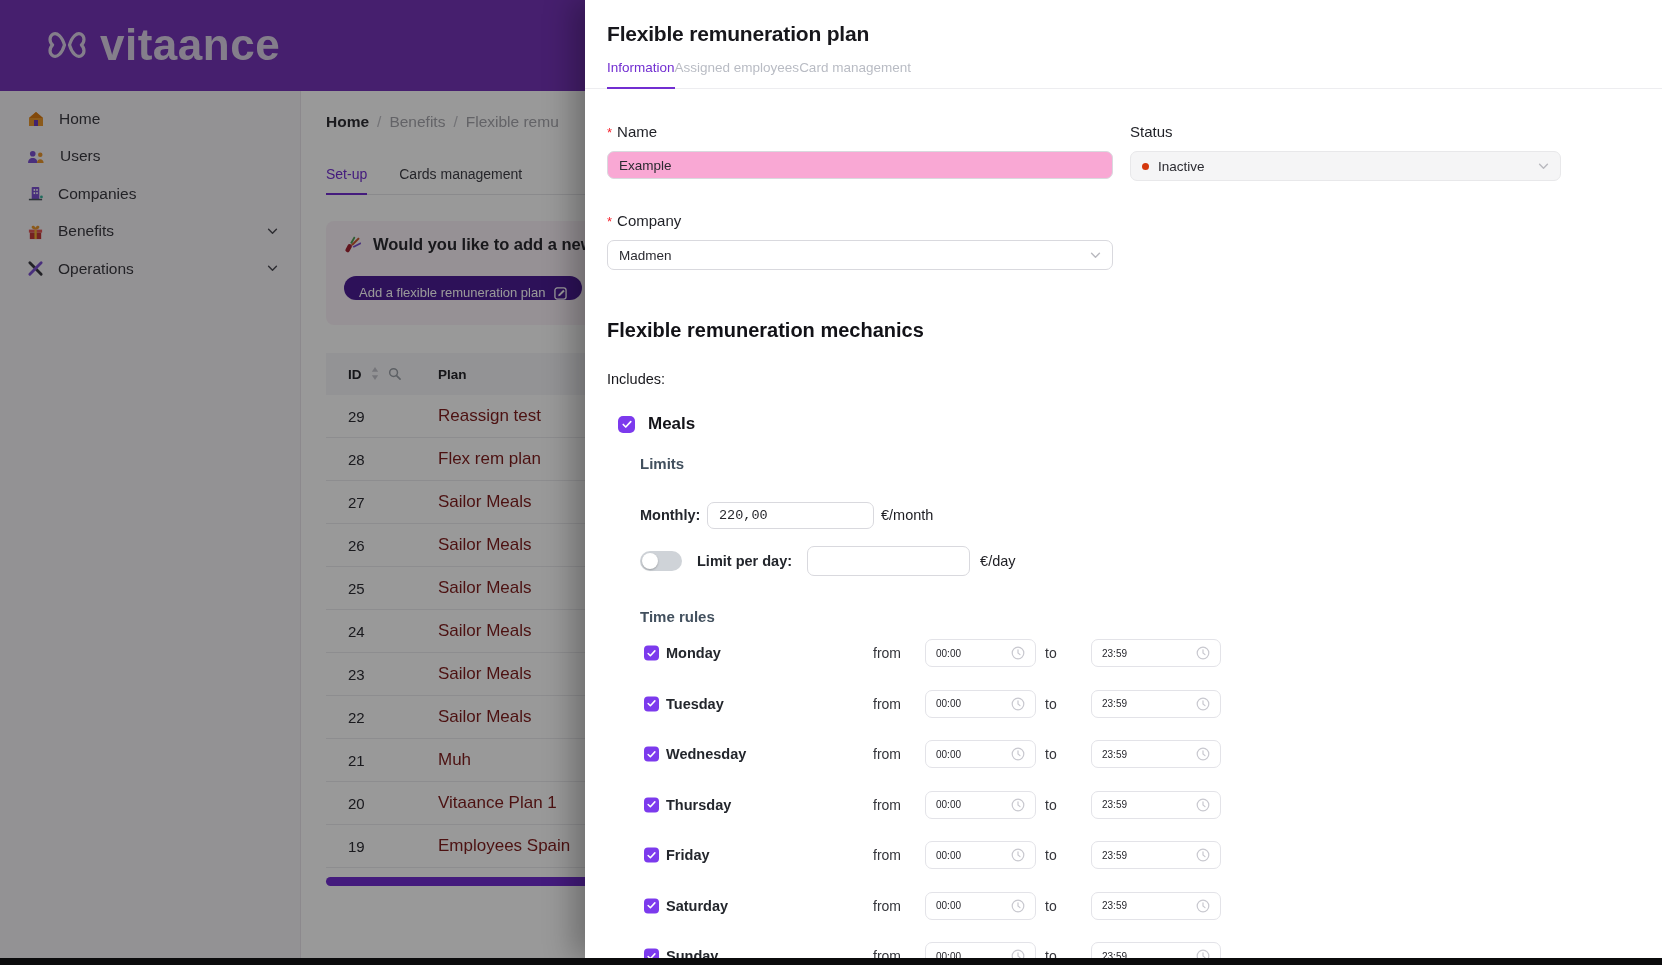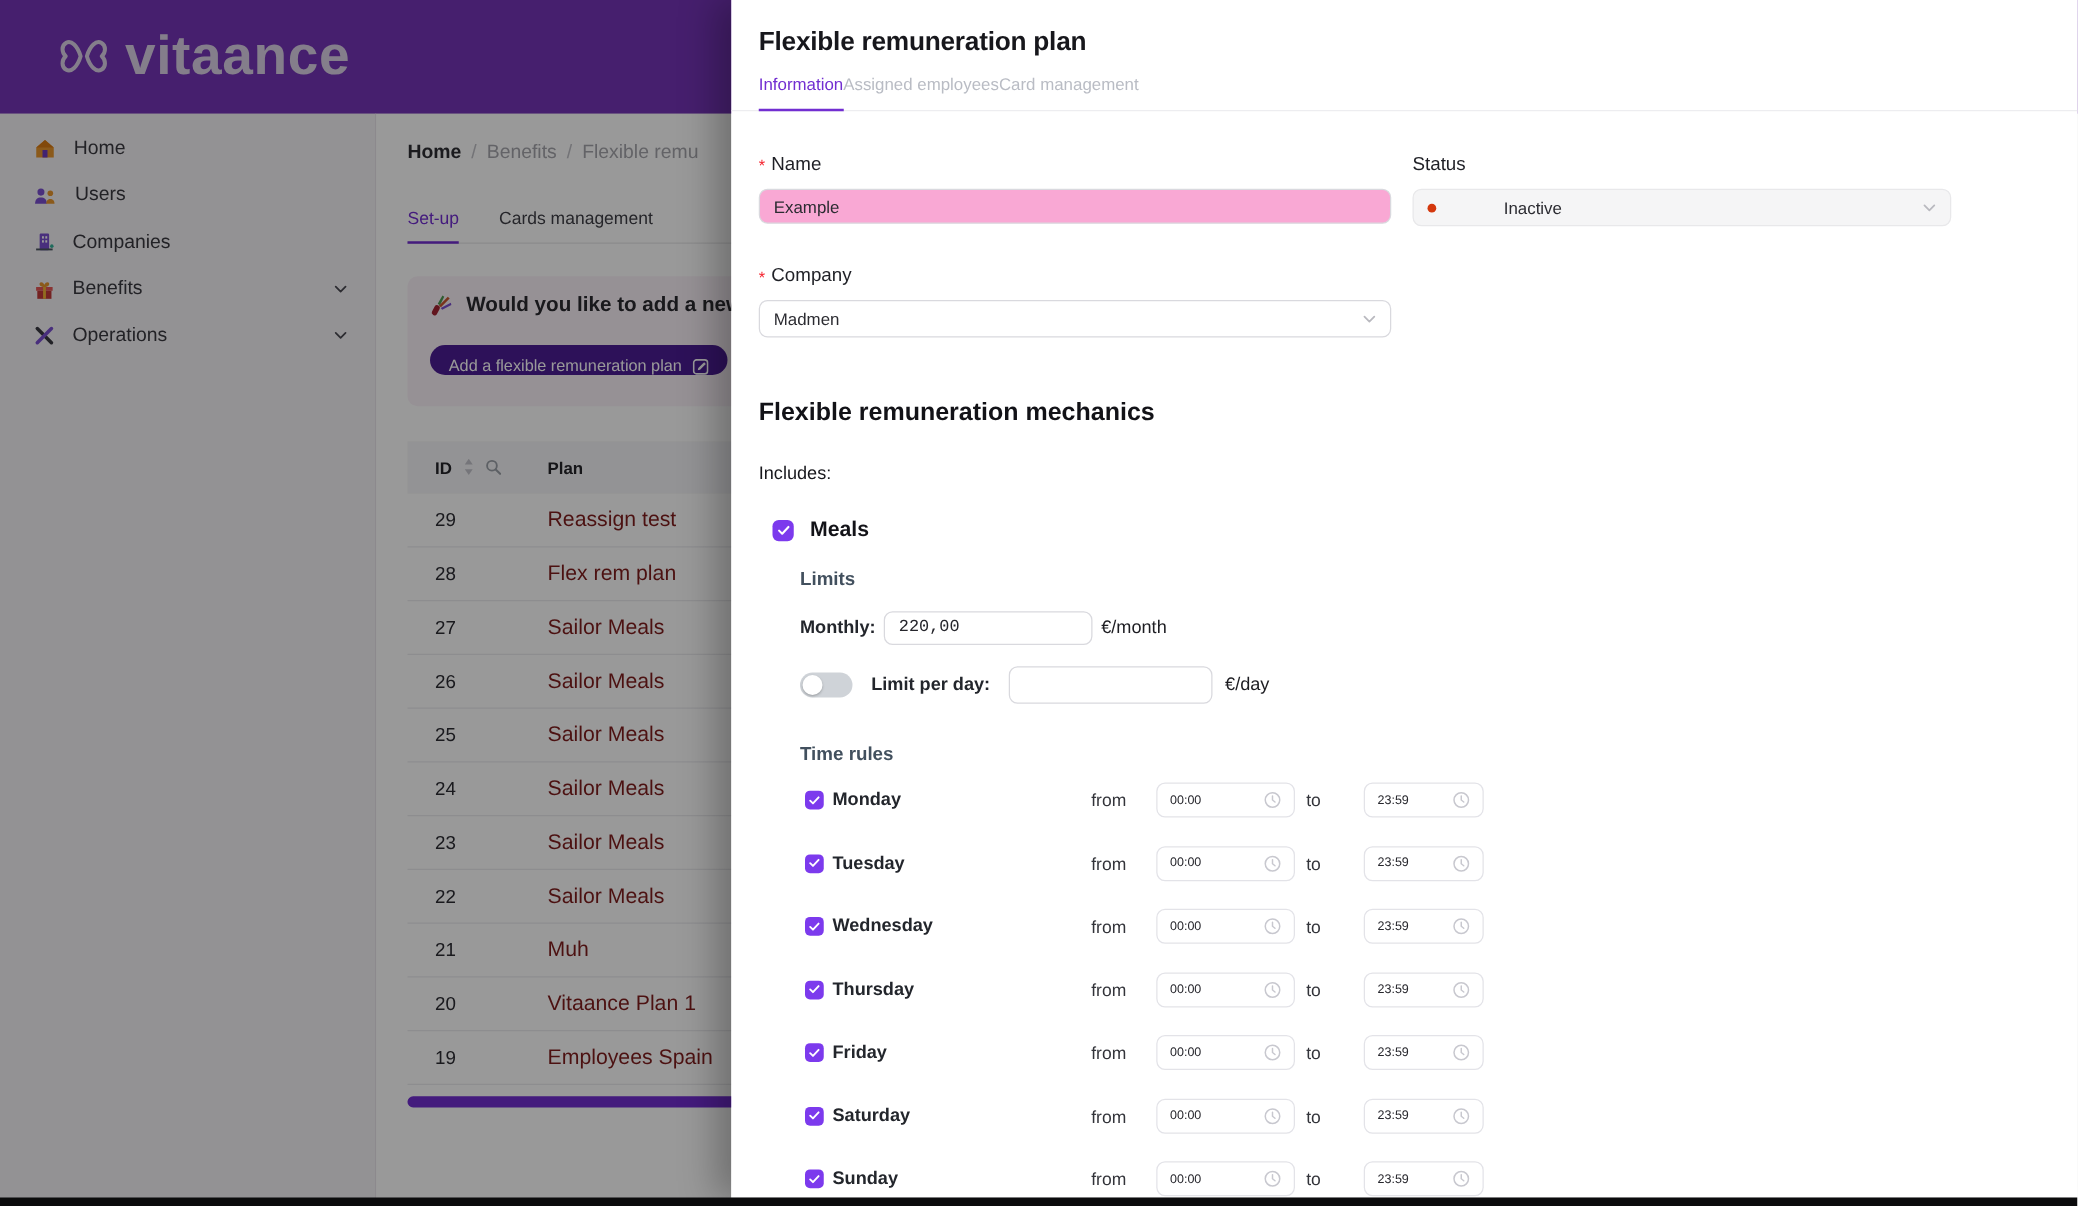--- a/index.html
+++ b/index.html
@@ -46,32 +46,32 @@
   .d-tab{font-size:13.5px;padding-bottom:12px;color:#b9bcc4;cursor:pointer;}
   .d-tab.active{color:#722ed1;border-bottom:2px solid #722ed1;margin-bottom:-1px;}
   .form-grid{margin-top:31px;display:grid;grid-template-columns:506px 431px;column-gap:17px;}
   .f-label{font-size:15px;color:#1f2026;display:flex;align-items:center;gap:5px;height:22px;}
   .req{color:#f5222d;font-size:13px;line-height:10px;margin-top:3px;}
   .f-input{margin-top:9px;height:28px;border:1px solid #d9d9de;border-radius:7px;padding:0 11px;
     font-size:13.5px;color:#2b2b31;font-family:inherit;width:100%;box-sizing:border-box;background:#f9a8d4;}
   .f-select{margin-top:9px;height:30px;border:1px solid #d9d9de;border-radius:7px;padding:0 11px;display:flex;
     align-items:center;font-size:13.5px;color:#2b2b31;box-sizing:border-box;cursor:pointer;background:#fff;}
   .f-select .chev{margin-left:auto;color:#b9b9bf;display:flex;}
-  .status-select{background:#f5f5f6;border-color:#e8e8ea;gap:45px;}
+  .status-select{background:#f5f5f6;border-color:#e8e8ea;}
   .dot{width:7px;height:7px;border-radius:50%;margin-right:9px;flex:none;}
   .mt28{margin-top:28px;}
   .mech-h{margin-top:49px;font-size:20px;font-weight:700;color:#121217;}
   .includes{margin-top:29px;font-size:14.5px;color:#17171c;}
   .meals-row{margin-top:27px;display:flex;align-items:center;}
   .cbx{width:17px;height:17px;border-radius:5px;background:#7c3aed;display:flex;align-items:center;justify-content:center;flex:none;cursor:pointer;}
   .meals-row .cbx{margin-left:11px;}
   .meals-label{margin-left:13px;font-size:17px;font-weight:700;color:#131318;}
   .meals-body{margin-left:33px;}
   .sec-h{margin-top:21px;font-size:15px;font-weight:700;color:#42505e;}
-  .monthly{margin-top:16px;display:flex;align-items:center;height:28px;}
+  .monthly{margin-top:29px;display:flex;align-items:center;height:28px;}
   .lab-b{font-size:14.5px;font-weight:700;color:#23262c;}
   .monthly .lab-b{width:60px;}
   .monthly input{margin-left:7px;width:167px;height:27px;border:1px solid #d9d9de;border-radius:7px;
     padding:0 11px;font-size:13.5px;color:#26262c;font-family:Liberation Mono, monospace;box-sizing:border-box;}
   .unit{margin-left:7px;font-size:14.5px;color:#1d1d22;}
   .daily{margin-top:17px;display:flex;align-items:center;height:30px;}
   .toggle{width:42px;height:20px;border-radius:10px;background:#cfd3d8;position:relative;flex:none;cursor:pointer;}
   .toggle .knob{position:absolute;left:2px;top:2px;width:16px;height:16px;border-radius:50%;background:#fff;box-shadow:0 1px 2px rgba(0,0,0,.25);}
   .daily .lab-b{margin-left:15px;}
   .daily input{margin-left:15px;width:163px;height:30px;border:1px solid #d9d9de;border-radius:7px;
@@ -79,21 +79,21 @@
   .daily .unit{margin-left:10px;}
   .timerules-h{margin-top:32px;}
   .days{margin-top:14px;}
   .day-row{position:relative;height:28px;margin-bottom:22.5px;}
   .day-row .cbx{width:15px;height:15px;border-radius:4px;position:absolute;left:4px;top:50%;transform:translateY(-50%);}
   .day-label{position:absolute;left:26px;top:50%;transform:translateY(-50%);font-size:14.5px;font-weight:700;color:#23262c;}
   .fromto{position:absolute;top:50%;transform:translateY(-50%);font-size:14px;color:#33343a;}
   .t-from{left:233px;} .t-to{left:405px;}
   .time-box{position:absolute;top:50%;transform:translateY(-50%);height:28px;border:1px solid #e3e3e8;border-radius:7px;
     display:flex;align-items:center;padding:0 10px;box-sizing:border-box;background:#fff;cursor:text;}
-  .tb1{left:285px;width:111px;} .tb2{left:451px;width:96px;justify-content:space-between;}
+  .tb1{left:285px;width:111px;} .tb2{left:451px;width:130px;justify-content:space-between;}
   .time-val{font-size:10px;color:#26262c;}
   .time-box .clock{margin-left:auto;display:flex;color:#c8c8cf;}
   .bottom-strip{position:absolute;left:0;right:0;bottom:0;height:7px;background:#0b0b0c;z-index:100;}
   svg{display:block;}
 </style>
 </head>
 <body>
 
 <div class="topbar">
   <div class="logo">

